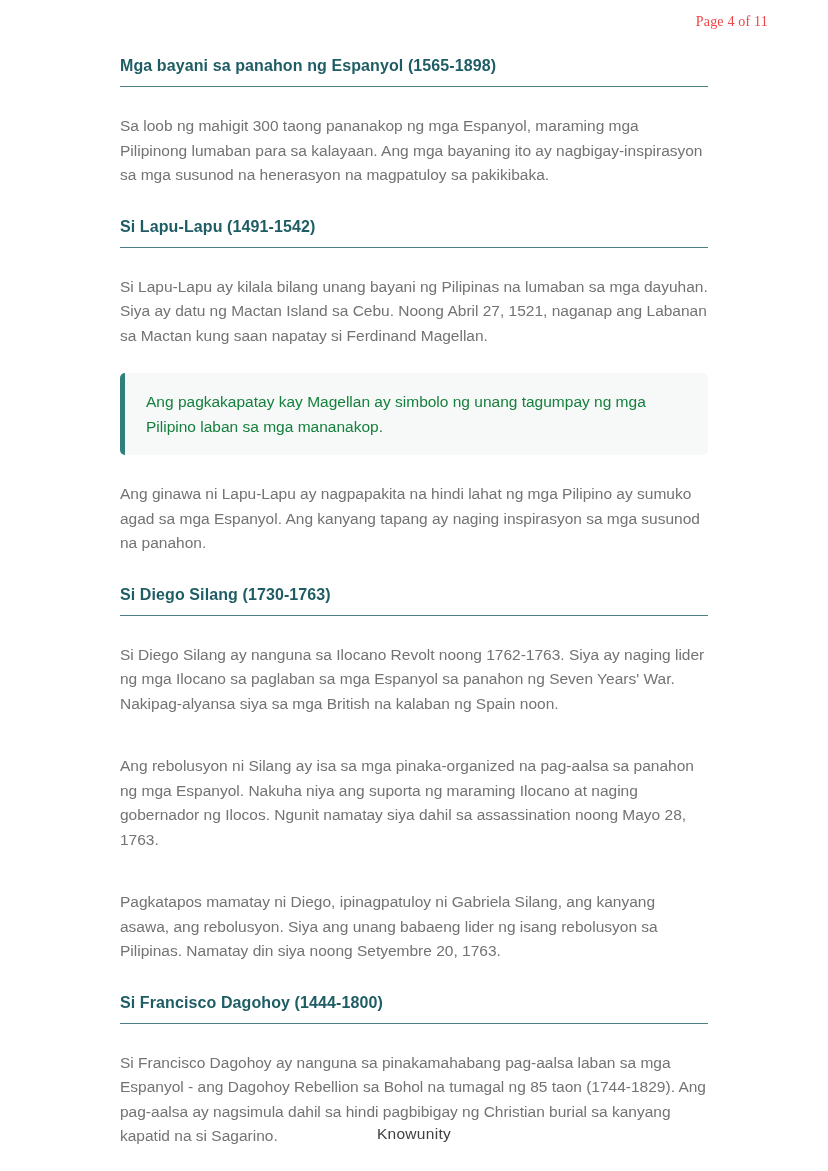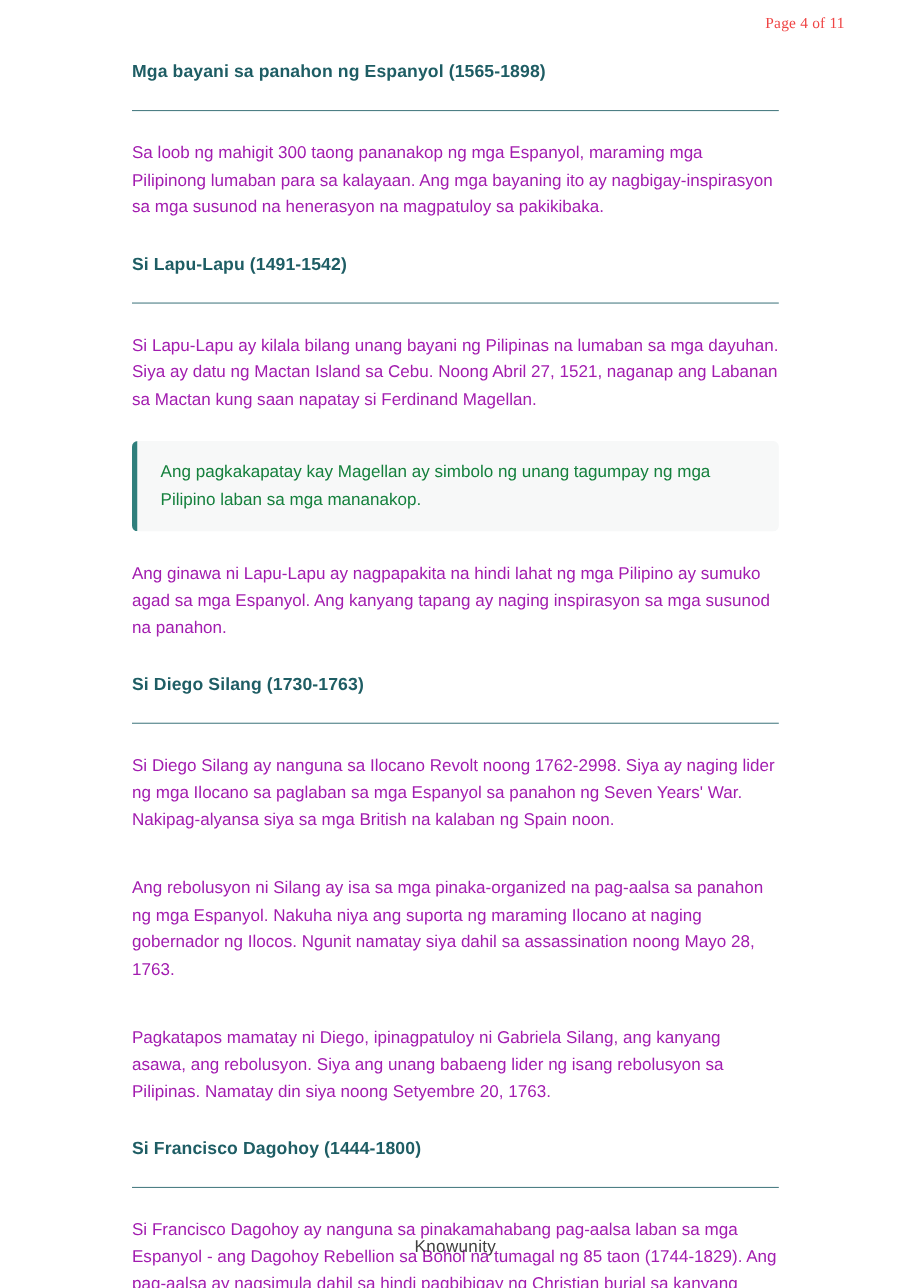--- a/index.html
+++ b/index.html
@@ -24,37 +24,37 @@
 
   .content {
     position: absolute;
     left: 120px;
     top: 0;
     width: 588px;
   }
 
   .doc-heading {
     margin: 29px 0 0 0;
-    padding-bottom: 24px;
+    padding-bottom: 10px;
     border-bottom: 1.5px solid #4d7f85;
     font-size: 16px;
     line-height: 20px;
     font-weight: bold;
     color: #1e5d64;
     letter-spacing: 0.1px;
   }
   .doc-heading.first {
     margin-top: 56px;
   }
 
   .doc-paragraph {
     margin: 27px 0 0 0;
     font-size: 15.5px;
     line-height: 24.5px;
-    color: #a21caf;
+    color: #737373;
   }
   .doc-paragraph + .doc-paragraph {
     margin-top: 38px;
   }
 
   .callout {
     margin: 25px 0 0 0;
     background: #f7f8f8;
     border-left: 5px solid #2f7f7c;
     border-radius: 5px;
@@ -93,21 +93,21 @@
   <p class="doc-paragraph">Si Lapu-Lapu ay kilala bilang unang bayani ng Pilipinas na lumaban sa mga dayuhan. Siya ay datu ng Mactan Island sa Cebu. Noong Abril 27, 1521, naganap ang Labanan sa Mactan kung saan napatay si Ferdinand Magellan.</p>
 
   <div class="callout">
     <div class="callout-text">Ang pagkakapatay kay Magellan ay simbolo ng unang tagumpay ng mga Pilipino laban sa mga mananakop.</div>
   </div>
 
   <p class="doc-paragraph">Ang ginawa ni Lapu-Lapu ay nagpapakita na hindi lahat ng mga Pilipino ay sumuko agad sa mga Espanyol. Ang kanyang tapang ay naging inspirasyon sa mga susunod na panahon.</p>
 
   <h2 class="doc-heading">Si Diego Silang (1730-1763)</h2>
 
-  <p class="doc-paragraph">Si Diego Silang ay nanguna sa Ilocano Revolt noong 1762-2998. Siya ay naging lider ng mga Ilocano sa paglaban sa mga Espanyol sa panahon ng Seven Years' War. Nakipag-alyansa siya sa mga British na kalaban ng Spain noon.</p>
+  <p class="doc-paragraph">Si Diego Silang ay nanguna sa Ilocano Revolt noong 1762-1763. Siya ay naging lider ng mga Ilocano sa paglaban sa mga Espanyol sa panahon ng Seven Years' War. Nakipag-alyansa siya sa mga British na kalaban ng Spain noon.</p>
 
   <p class="doc-paragraph">Ang rebolusyon ni Silang ay isa sa mga pinaka-organized na pag-aalsa sa panahon ng mga Espanyol. Nakuha niya ang suporta ng maraming Ilocano at naging gobernador ng Ilocos. Ngunit namatay siya dahil sa assassination noong Mayo 28, 1763.</p>
 
   <p class="doc-paragraph">Pagkatapos mamatay ni Diego, ipinagpatuloy ni Gabriela Silang, ang kanyang asawa, ang rebolusyon. Siya ang unang babaeng lider ng isang rebolusyon sa Pilipinas. Namatay din siya noong Setyembre 20, 1763.</p>
 
   <h2 class="doc-heading">Si Francisco Dagohoy (1444-1800)</h2>
 
   <p class="doc-paragraph">Si Francisco Dagohoy ay nanguna sa pinakamahabang pag-aalsa laban sa mga Espanyol - ang Dagohoy Rebellion sa Bohol na tumagal ng 85 taon (1744-1829). Ang pag-aalsa ay nagsimula dahil sa hindi pagbibigay ng Christian burial sa kanyang kapatid na si Sagarino.</p>
 
 </div>

